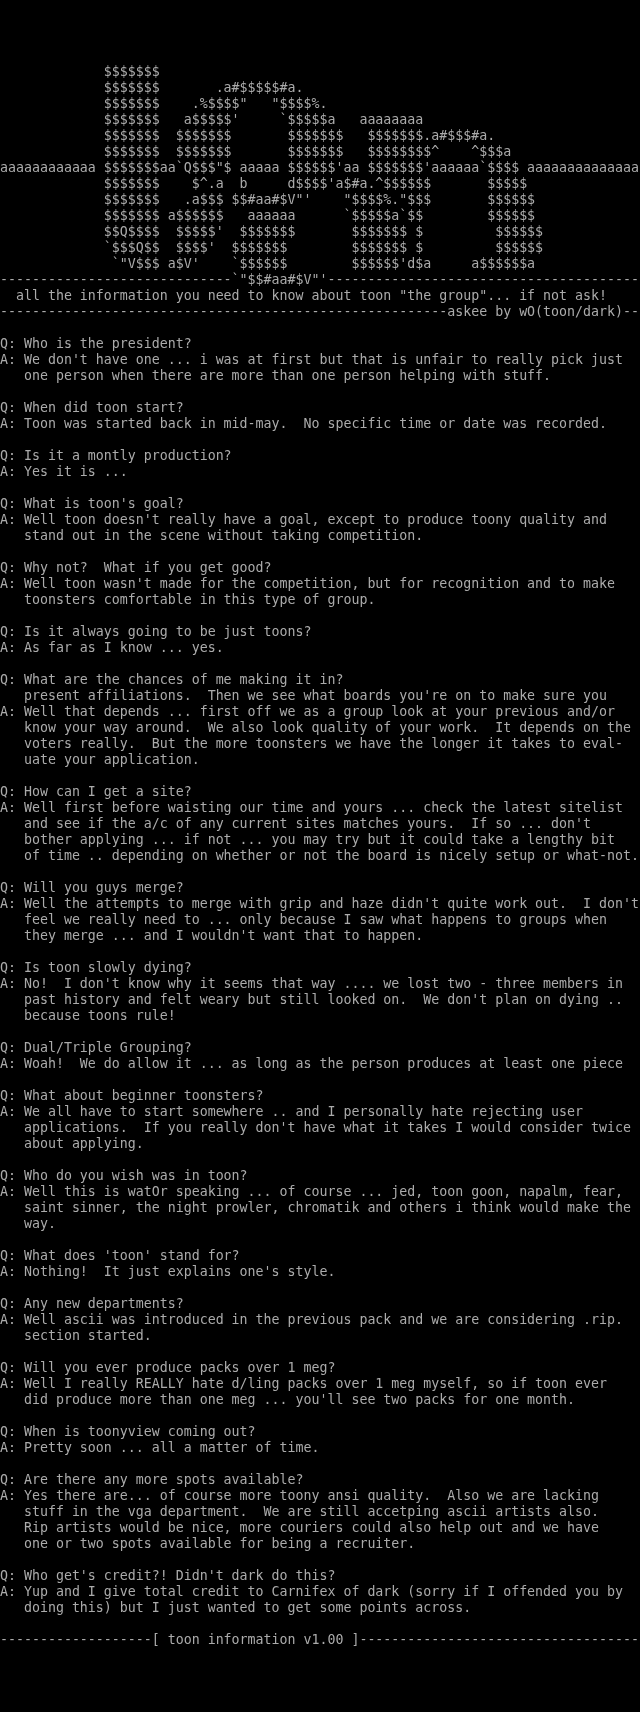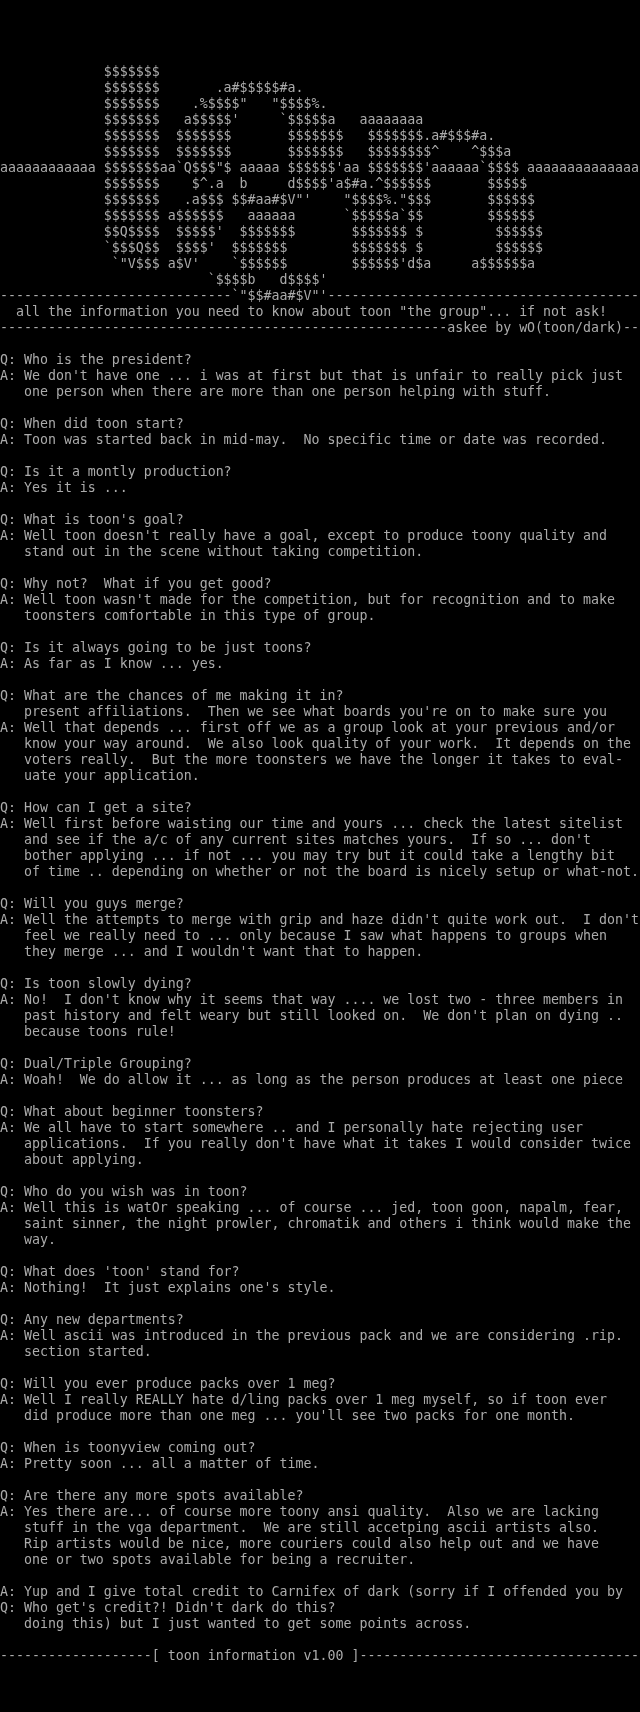--- a/index.html
+++ b/index.html
@@ -36,21 +36,20 @@
     <div class="line">             $$$$$$$   a$$$$$'     `$$$$$a   aaaaaaaa</div>
     <div class="line">             $$$$$$$  $$$$$$$       $$$$$$$   $$$$$$$.a#$$$#a.</div>
     <div class="line">             $$$$$$$  $$$$$$$       $$$$$$$   $$$$$$$$^    ^$$$a</div>
     <div class="line">aaaaaaaaaaaa $$$$$$$aa`Q$$$"$ aaaaa $$$$$$'aa $$$$$$$'aaaaaa`$$$$ aaaaaaaaaaaaaa</div>
     <div class="line">             $$$$$$$    $^.a  b     d$$$$'a$#a.^$$$$$$       $$$$$</div>
     <div class="line">             $$$$$$$   .a$$$ $$#aa#$V"'    "$$$$%."$$$       $$$$$$</div>
     <div class="line">             $$$$$$$ a$$$$$$   aaaaaa      `$$$$$a`$$        $$$$$$</div>
     <div class="line">             $$Q$$$$  $$$$$'  $$$$$$$       $$$$$$$ $         $$$$$$</div>
     <div class="line">             `$$$Q$$  $$$$'  $$$$$$$        $$$$$$$ $         $$$$$$</div>
     <div class="line">              `"V$$$ a$V'    `$$$$$$        $$$$$$'d$a     a$$$$$$a</div>
-    <div class="line">                          `$$$$b   d$$$$'</div>
     <div class="line">-----------------------------`"$$#aa#$V"'---------------------------------------</div>
     <div class="line">  all the information you need to know about toon "the group"... if not ask!</div>
     <div class="line">--------------------------------------------------------askee by wO(toon/dark)--</div>
     <div class="line"></div>
     <div class="line">Q: Who is the president?</div>
     <div class="line">A: We don't have one ... i was at first but that is unfair to really pick just</div>
     <div class="line">   one person when there are more than one person helping with stuff.</div>
     <div class="line"></div>
     <div class="line">Q: When did toon start?</div>
     <div class="line">A: Toon was started back in mid-may.  No specific time or date was recorded.</div>
@@ -118,18 +117,18 @@
     <div class="line"></div>
     <div class="line">Q: When is toonyview coming out?</div>
     <div class="line">A: Pretty soon ... all a matter of time.</div>
     <div class="line"></div>
     <div class="line">Q: Are there any more spots available?</div>
     <div class="line">A: Yes there are... of course more toony ansi quality.  Also we are lacking</div>
     <div class="line">   stuff in the vga department.  We are still accetping ascii artists also.</div>
     <div class="line">   Rip artists would be nice, more couriers could also help out and we have</div>
     <div class="line">   one or two spots available for being a recruiter.</div>
     <div class="line"></div>
+    <div class="line">Q: Who get's credit?! Didn't dark do this?</div>
     <div class="line">A: Yup and I give total credit to Carnifex of dark (sorry if I offended you by</div>
-    <div class="line">Q: Who get's credit?! Didn't dark do this?</div>
     <div class="line">   doing this) but I just wanted to get some points across.</div>
     <div class="line"></div>
     <div class="line">-------------------[ toon information v1.00 ]-----------------------------------</div>
   </div>
 
 </body></html>

